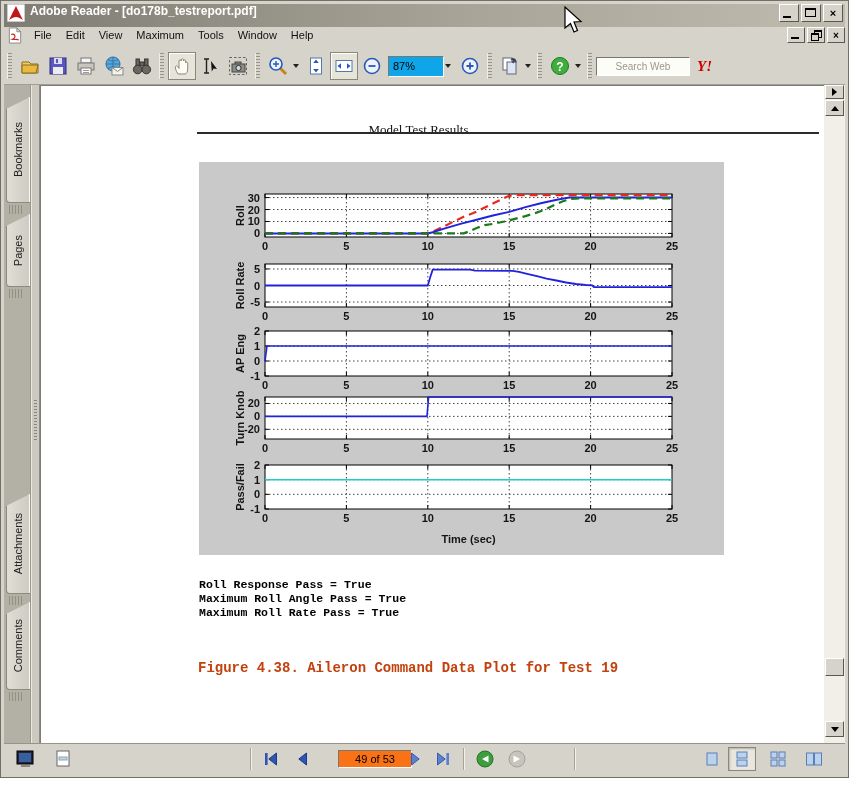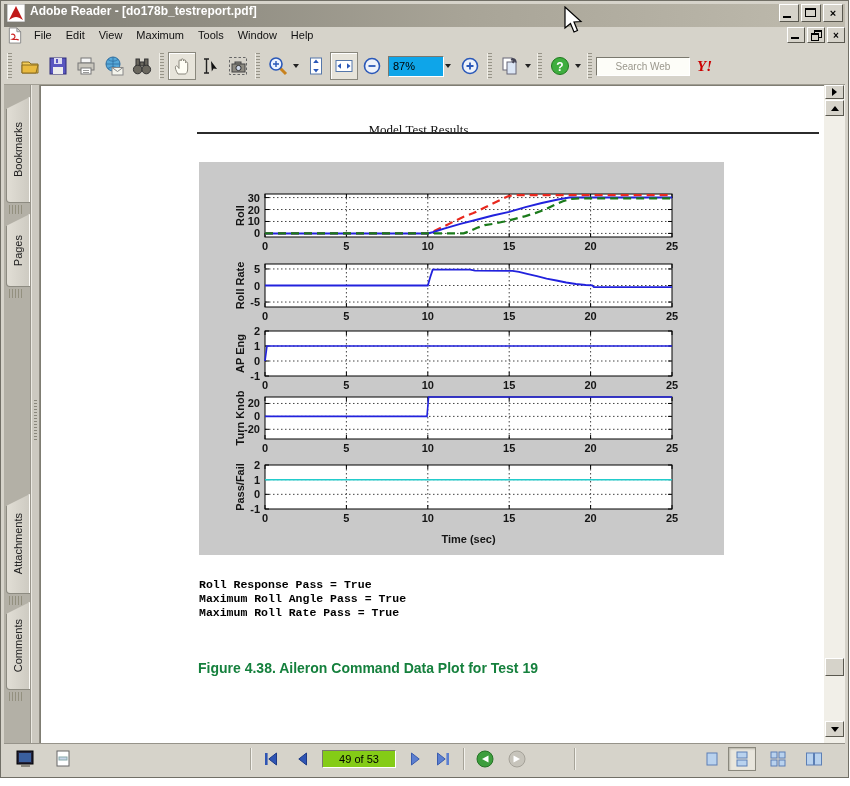--- a/index.html
+++ b/index.html
@@ -78,42 +78,42 @@
 
   
   .pg-title{position:absolute;top:27px;left:155px;width:445px;text-align:center;
             font-family:"Liberation Serif",serif;font-size:13px;color:#111;margin-top:9px;}
   .pg-rule{position:absolute;top:46px;left:156px;width:622px;height:2px;background:#2b2b2b;}
   .figure{position:absolute;top:76px;left:158px;width:525px;height:393px;background:#c9c9c9;}
   .figure svg{display:block;}
   .figure text{font-family:"Liberation Sans",sans-serif;font-weight:bold;font-size:11px;fill:#151515;}
   .results{position:absolute;top:492px;left:158px;font-family:"Liberation Mono","DejaVu Sans Mono",monospace;
            font-weight:bold;font-size:11.5px;line-height:14px;color:#000;}
-  .caption{position:absolute;top:574px;left:157px;font-family:Liberation Sans, sans-serif;
-           font-weight:bold;font-size:14px;color:#15803d;}
+  .caption{position:absolute;top:574px;left:157px;font-family:Liberation Mono, monospace;
+           font-weight:bold;font-size:14px;color:#c2410c;}
 
   
   .scroll{position:absolute;right:0;top:0;width:21px;height:100%;background:#f1efe8;}
   .sbtn{position:absolute;left:1px;width:19px;background:#d6d3ca;border:1px solid;
         border-color:#fff #5a584f #5a584f #fff;box-sizing:border-box;
         display:flex;align-items:center;justify-content:center;}
   .tri-up{width:0;height:0;border-left:4px solid transparent;border-right:4px solid transparent;border-bottom:5px solid #000;}
   .tri-down{width:0;height:0;border-left:4px solid transparent;border-right:4px solid transparent;border-top:5px solid #000;}
   .tri-right{width:0;height:0;border-top:4px solid transparent;border-bottom:4px solid transparent;border-left:5px solid #000;}
 
   
   .statusbar{position:absolute;left:3px;right:3px;bottom:3px;height:30px;background:#d6d3ca;
              border-top:1px solid #96938a;}
   .statusbar .sdiv{position:absolute;top:4px;width:1px;height:22px;background:#a6a398;
                    border-right:1px solid #f2f1ec;}
   .sico{position:absolute;top:6px;}
   .navbtn{position:absolute;top:6px;width:22px;height:18px;display:flex;align-items:center;justify-content:center;}
   .pagebox{position:absolute;top:5px;width:74px;height:18px;}
   .pagebox input{width:100%;height:100%;border:1px solid;border-color:#7a786e #fff #fff #7a786e;
-                 font:11px "Liberation Sans",sans-serif;text-align:center;background:#84cc16;box-sizing:border-box;}
+                 font:11px "Liberation Sans",sans-serif;text-align:center;background:#f97316;box-sizing:border-box;margin-left:16px;}
   .laybtn{position:absolute;top:3px;width:28px;height:24px;display:flex;align-items:center;justify-content:center;}
   .laybtn.pressed{background:#e9e6dd;border:1px solid #8a887d;box-shadow:inset 1px 1px 2px #b5b2a7;box-sizing:border-box;}
 
   .cursor{position:absolute;left:562px;top:6px;z-index:99;pointer-events:none;}
 </style>
 </head>
 <body>
 
 <div id="window">
 

